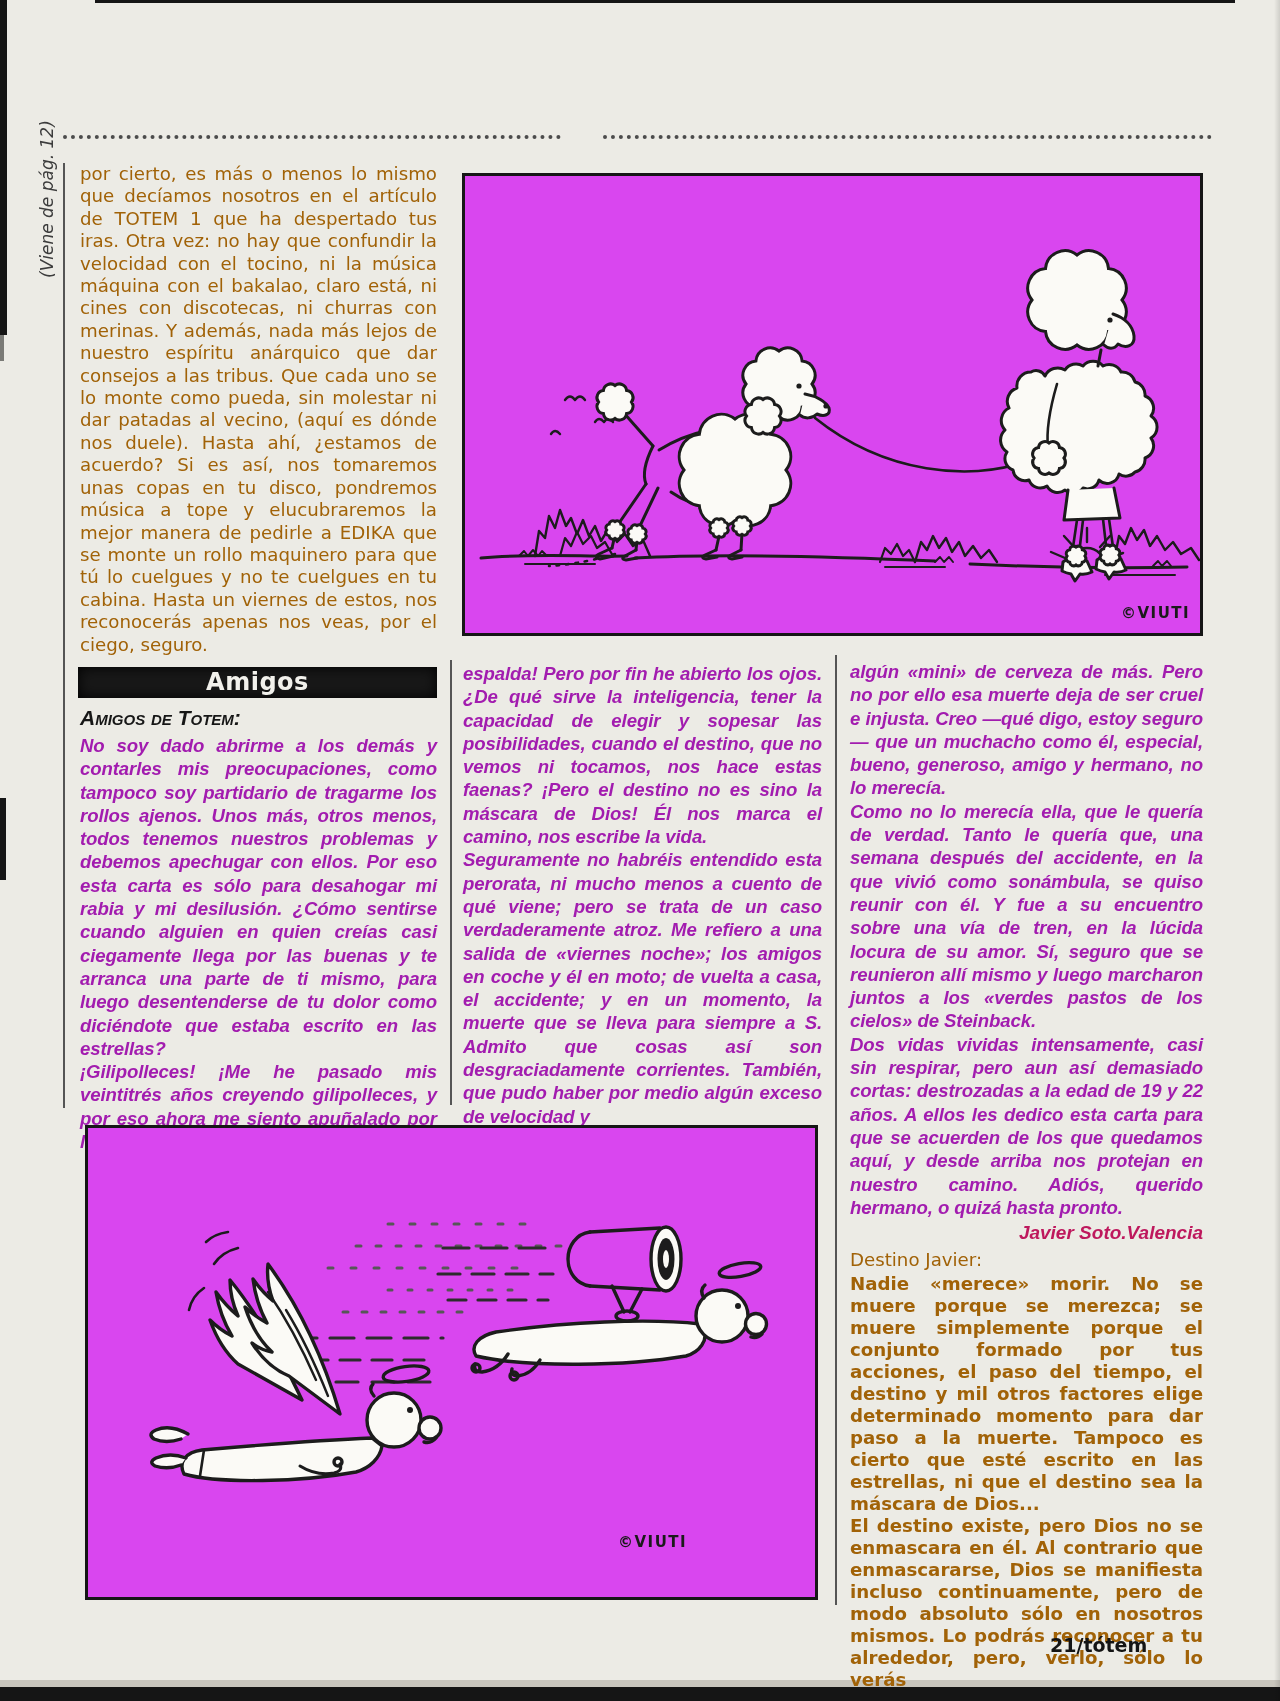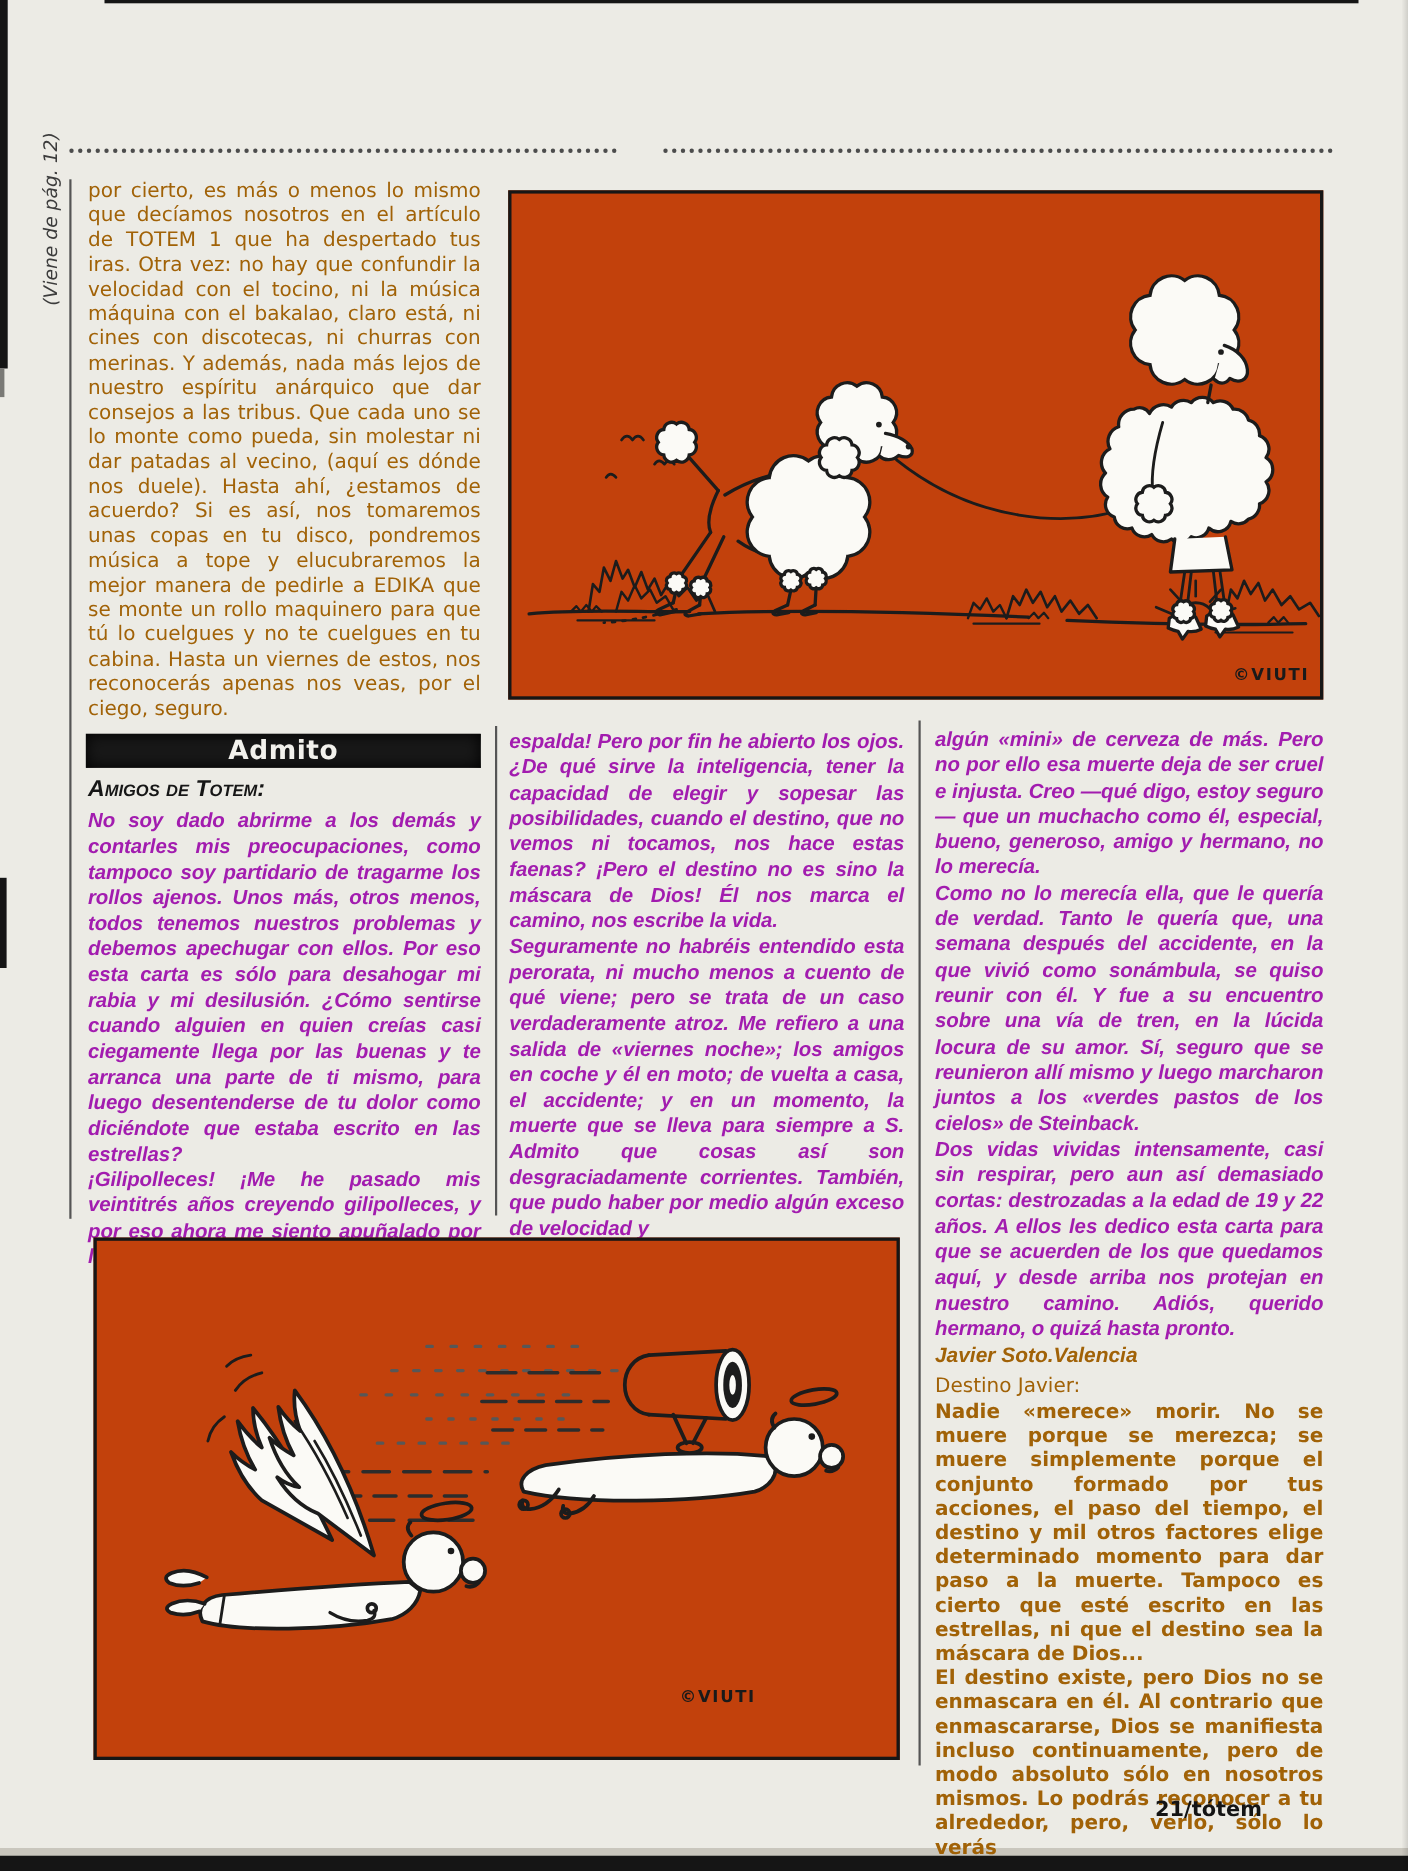--- a/index.html
+++ b/index.html
@@ -14,27 +14,27 @@
   
   .note{left:47px;top:278px;width:0;height:0;}
   .note span{display:block;white-space:nowrap;transform:translate(-50%,-50%) rotate(-90deg);
              font:italic 400 17px "DejaVu Sans",sans-serif;color:#3c3c3c;}
   
   .body-text{font:400 18.2px/22.4px "DejaVu Sans",sans-serif;color:#a16207;
              text-align:justify;white-space:pre-line;hyphens:none;}
   .letter{font:italic 700 18.6px/23.3px "Liberation Sans",sans-serif;color:#a21caf;
           text-align:justify;white-space:pre-line;letter-spacing:-0.1px;}
   .reply{line-height:22px;}
-  .sig{font:italic 700 19px "Liberation Sans",sans-serif;color:#a16207;text-align:left;}
+  .sig{font:italic 700 19px "Liberation Sans",sans-serif;color:#be185d;text-align:right;}
   .salut-sc{font:italic 700 21px "Liberation Sans",sans-serif;font-variant:small-caps;color:#161616;}
   .destino-bar{background:#181818;color:#f2f1ec;text-align:center;
                font:700 24px/31px "DejaVu Sans",sans-serif;letter-spacing:.5px;
                box-shadow:inset 0 0 14px #000;}
   
-  .cartoon-box{border:3px solid #161616;background:#c2410c;}
+  .cartoon-box{border:3px solid #161616;background:#d946ef;}
   .credit{font:700 15px "DejaVu Sans",sans-serif;color:#1a1a1a;letter-spacing:1.5px;}
   
   .vrule{width:2px;background:#555;}
   
   .art{background:#151515;}
   .footer{font:700 19px "DejaVu Sans",sans-serif;color:#141414;}
   svg{display:block;}
 </style>
 </head>
 <body>
@@ -141,21 +141,21 @@
       <use href="#pom" transform="translate(611,380) scale(0.3)"></use>
       <use href="#pom" transform="translate(645,379) scale(0.3)"></use>
       <g fill="none" stroke="#1c1c1c" stroke-width="3" stroke-linecap="round" stroke-linejoin="round">
         <path d="M648,138 C660,142 668,150 669,160 C670,170 661,173 653,168 C649,174 643,173 639,169" fill="#fbfaf6"></path>
         <circle cx="645" cy="144" r="2.6" fill="#1c1c1c" stroke="none"></circle>
       </g>
     </svg>
     <span class="abs credit" style="left:656px;top:428px;">©VIUTI</span>
   </div>
 
-  <div class="abs destino-bar" style="left:78px;top:667px;width:359px;height:31px;">Admito</div>
+  <div class="abs destino-bar" style="left:78px;top:667px;width:359px;height:31px;">Amigos</div>
   <div class="abs salut-sc" style="left:80px;top:706px;">Amigos de Totem:</div>
   <div class="abs letter" style="left:80px;top:734px;width:357px;">No soy dado abrirme a los demás y contarles mis preocupaciones, como tampoco soy partidario de tragarme los rollos ajenos. Unos más, otros menos, todos tenemos nuestros problemas y debemos apechugar con ellos. Por eso esta carta es sólo para desahogar mi rabia y mi desilusión. ¿Cómo sentirse cuando alguien en quien creías casi ciegamente llega por las buenas y te arranca una parte de ti mismo, para luego desentenderse de tu dolor como diciéndote que estaba escrito en las estrellas?
 ¡Gilipolleces! ¡Me he pasado mis veintitrés años creyendo gilipolleces, y por eso ahora me siento apuñalado por la</div>
   <div class="abs letter" style="left:463px;top:662px;width:359px;">espalda! Pero por fin he abierto los ojos. ¿De qué sirve la inteligencia, tener la capacidad de elegir y sopesar las posibilidades, cuando el destino, que no vemos ni tocamos, nos hace estas faenas? ¡Pero el destino no es sino la máscara de Dios! Él nos marca el camino, nos escribe la vida.
 Seguramente no habréis entendido esta perorata, ni mucho menos a cuento de qué viene; pero se trata de un caso verdaderamente atroz. Me refiero a una salida de «viernes noche»; los amigos en coche y él en moto; de vuelta a casa, el accidente; y en un momento, la muerte que se lleva para siempre a S. Admito que cosas así son desgraciadamente corrientes. También, que pudo haber por medio algún exceso de velocidad y</div>
   <div class="abs letter" style="left:850px;top:660px;width:353px;">algún «mini» de cerveza de más. Pero no por ello esa muerte deja de ser cruel e injusta. Creo —qué digo, estoy seguro— que un muchacho como él, especial, bueno, generoso, amigo y hermano, no lo merecía.
 Como no lo merecía ella, que le quería de verdad. Tanto le quería que, una semana después del accidente, en la que vivió como sonámbula, se quiso reunir con él. Y fue a su encuentro sobre una vía de tren, en la lúcida locura de su amor. Sí, seguro que se reunieron allí mismo y luego marcharon juntos a los «verdes pastos de los cielos» de Steinback.
 Dos vidas vividas intensamente, casi sin respirar, pero aun así demasiado cortas: destrozadas a la edad de 19 y 22 años. A ellos les dedico esta carta para que se acuerden de los que quedamos aquí, y desde arriba nos protejan en nuestro camino. Adiós, querido hermano, o quizá hasta pronto.</div>
   <div class="abs sig" style="left:850px;top:1222px;width:353px;">Javier Soto.Valencia</div>
   <div class="abs body-text" style="left:850px;top:1249px;width:353px;">Destino Javier:</div>

